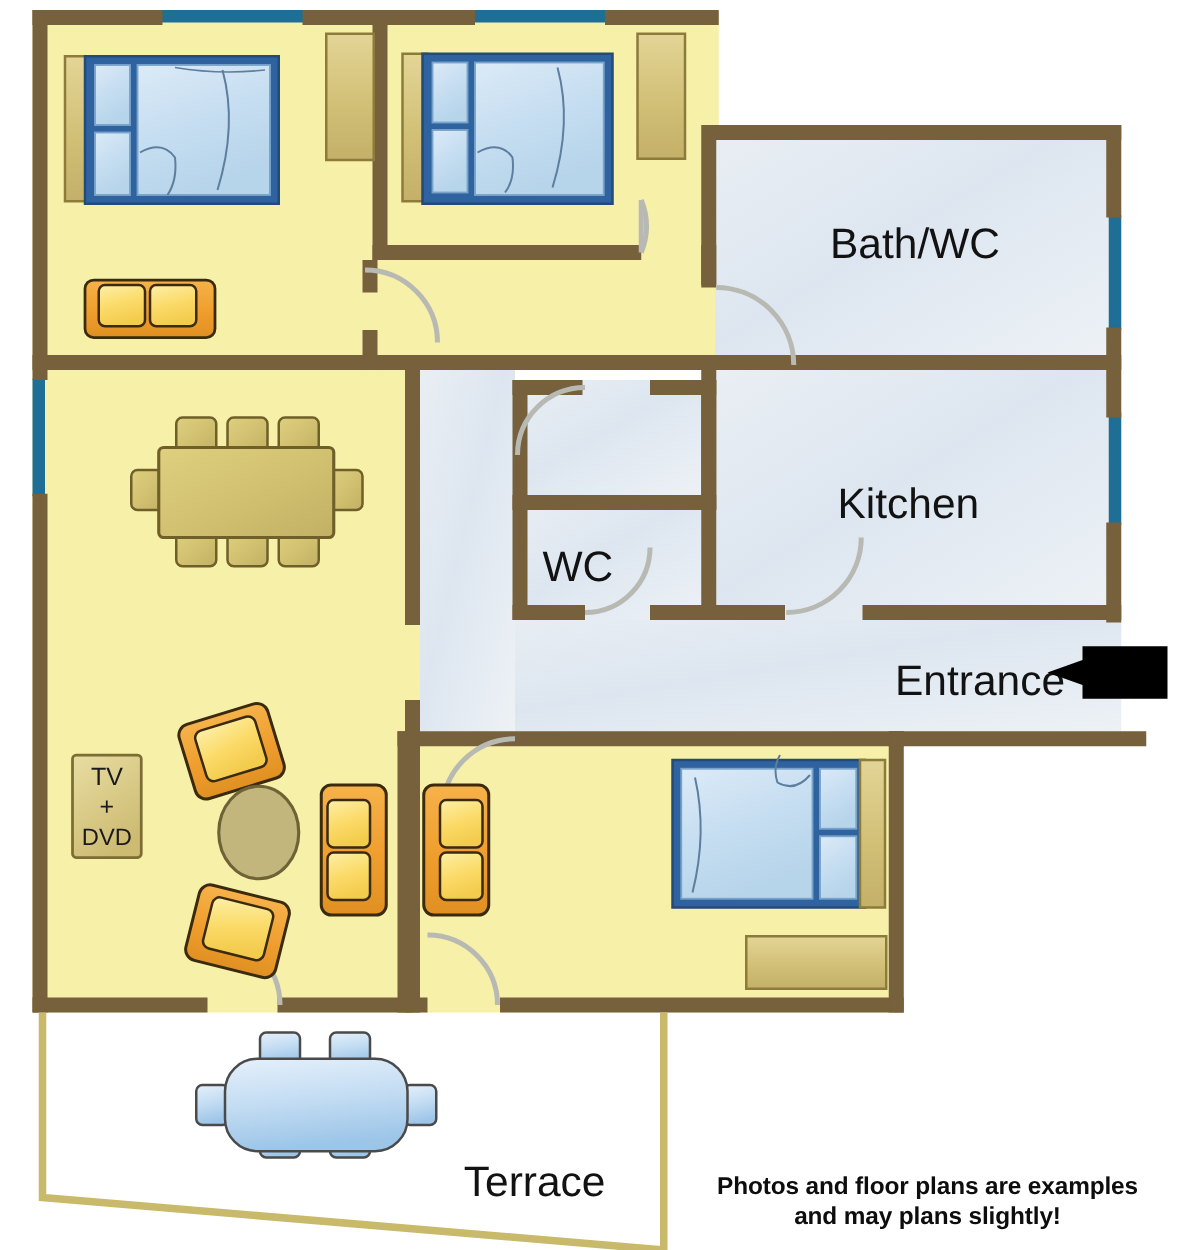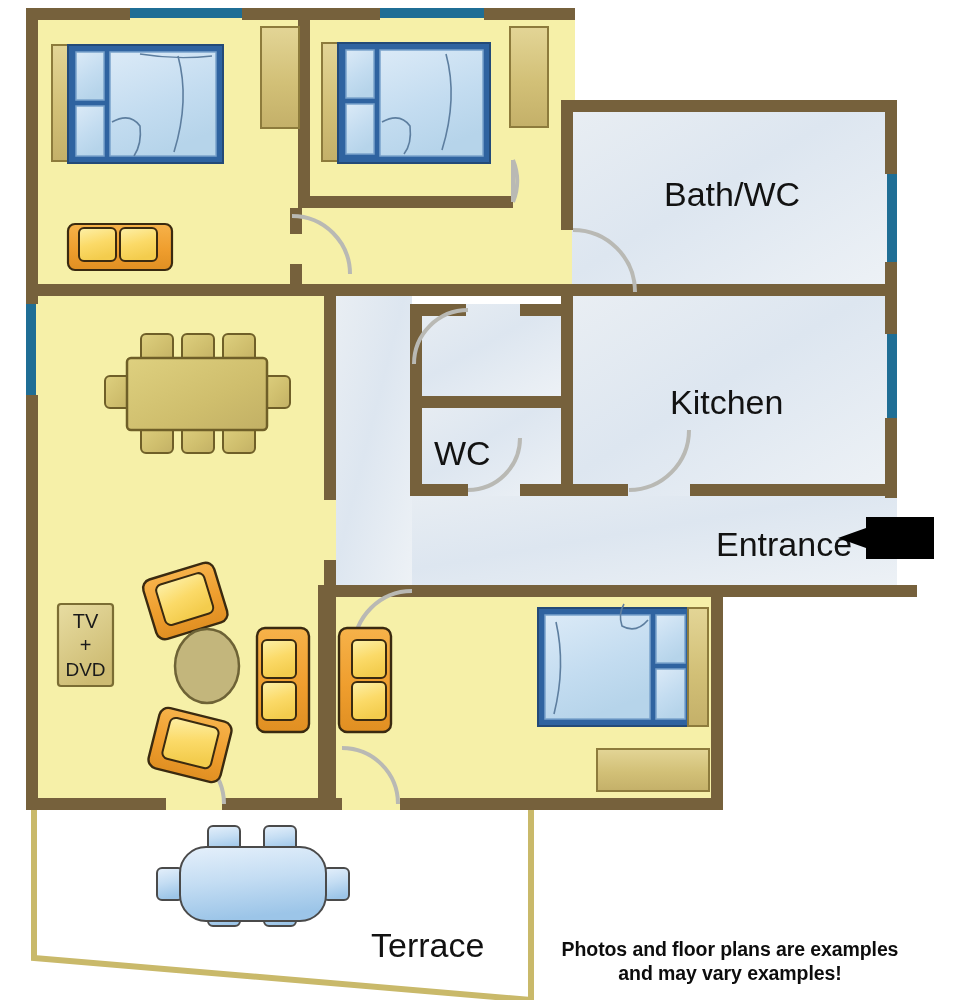--- a/index.html
+++ b/index.html
@@ -34,21 +34,21 @@
     fill: #121212;
   }
   .small-label {
     font-family: "Liberation Sans", sans-serif;
     font-size: 20px;
     fill: #1a1a1a;
     text-anchor: middle;
   }
   .disclaimer {
     position: absolute;
-    right: 18px;
+    right: 6px;
     bottom: 14px;
     width: 410px;
     text-align: center;
     font-family: "Liberation Sans", sans-serif;
     font-size: 19.5px;
     font-weight: bold;
     color: #0d0d0d;
     line-height: 1.22;
     letter-spacing: -0.1px;
   }
@@ -313,16 +313,16 @@
         <rect x="264" y="900" width="32" height="26" rx="5" fill="url(#gradTerraceT)"></rect>
         <rect x="157" y="868" width="26" height="32" rx="5" fill="url(#gradTerraceT)"></rect>
         <rect x="323" y="868" width="26" height="32" rx="5" fill="url(#gradTerraceT)"></rect>
         <rect x="180" y="847" width="146" height="74" rx="26" fill="url(#gradTerraceT)"></rect>
       </g>
     </g>
   </svg>
 
   <div class="disclaimer">
     <div>Photos and floor plans are examples</div>
-    <div>and may vary examples!</div>
+    <div>and may plans slightly!</div>
   </div>
 
 </div>
 
 </body></html>

